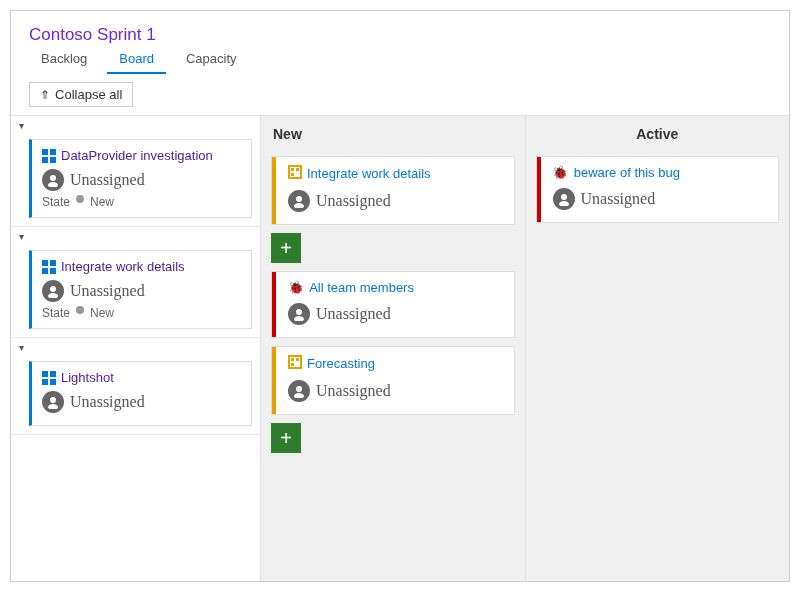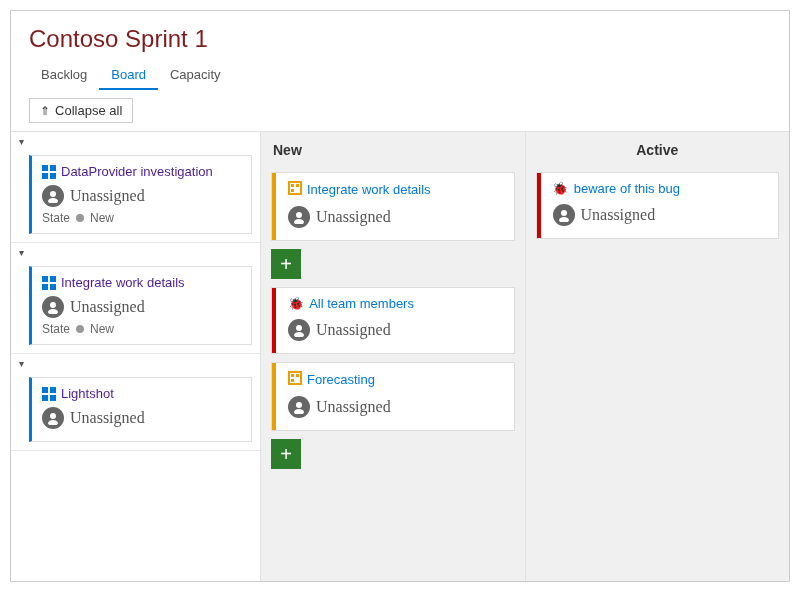--- a/index.html
+++ b/index.html
@@ -17,28 +17,27 @@
       margin: 10px;
       height: 572px;
       display: flex;
       flex-direction: column;
       background: #fff;
     }
     .page-header {
       padding: 14px 18px 0 18px;
     }
     .page-title {
-      font-size: 24px;
+      font-size: 17px;
       font-weight: 300;
-      color: #7f1d1d;
-      margin-bottom: 8px;
+      color: #6d28d9;
     }
     .nav-tabs {
       display: flex;
-      gap: 0;
+      gap: 8px;
       border-bottom: none;
       margin-bottom: 0;
     }
     .nav-tab {
       padding: 6px 12px;
       cursor: pointer;
       color: #555;
       font-size: 13px;
       text-decoration: none;
       border-bottom: 2px solid transparent;
@@ -124,21 +123,21 @@
       border-radius: 50%;
       background: #666;
       display: flex;
       align-items: center;
       justify-content: center;
       color: #fff;
       font-size: 10px;
     }
     .state-row {
       display: flex;
-      align-items: center;
+      align-items: flex-start;
       gap: 6px;
       font-size: 12px;
       color: #666;
       margin-top: 2px;
     }
     .state-dot {
       width: 8px;
       height: 8px;
       border-radius: 50%;
       background: #999;

